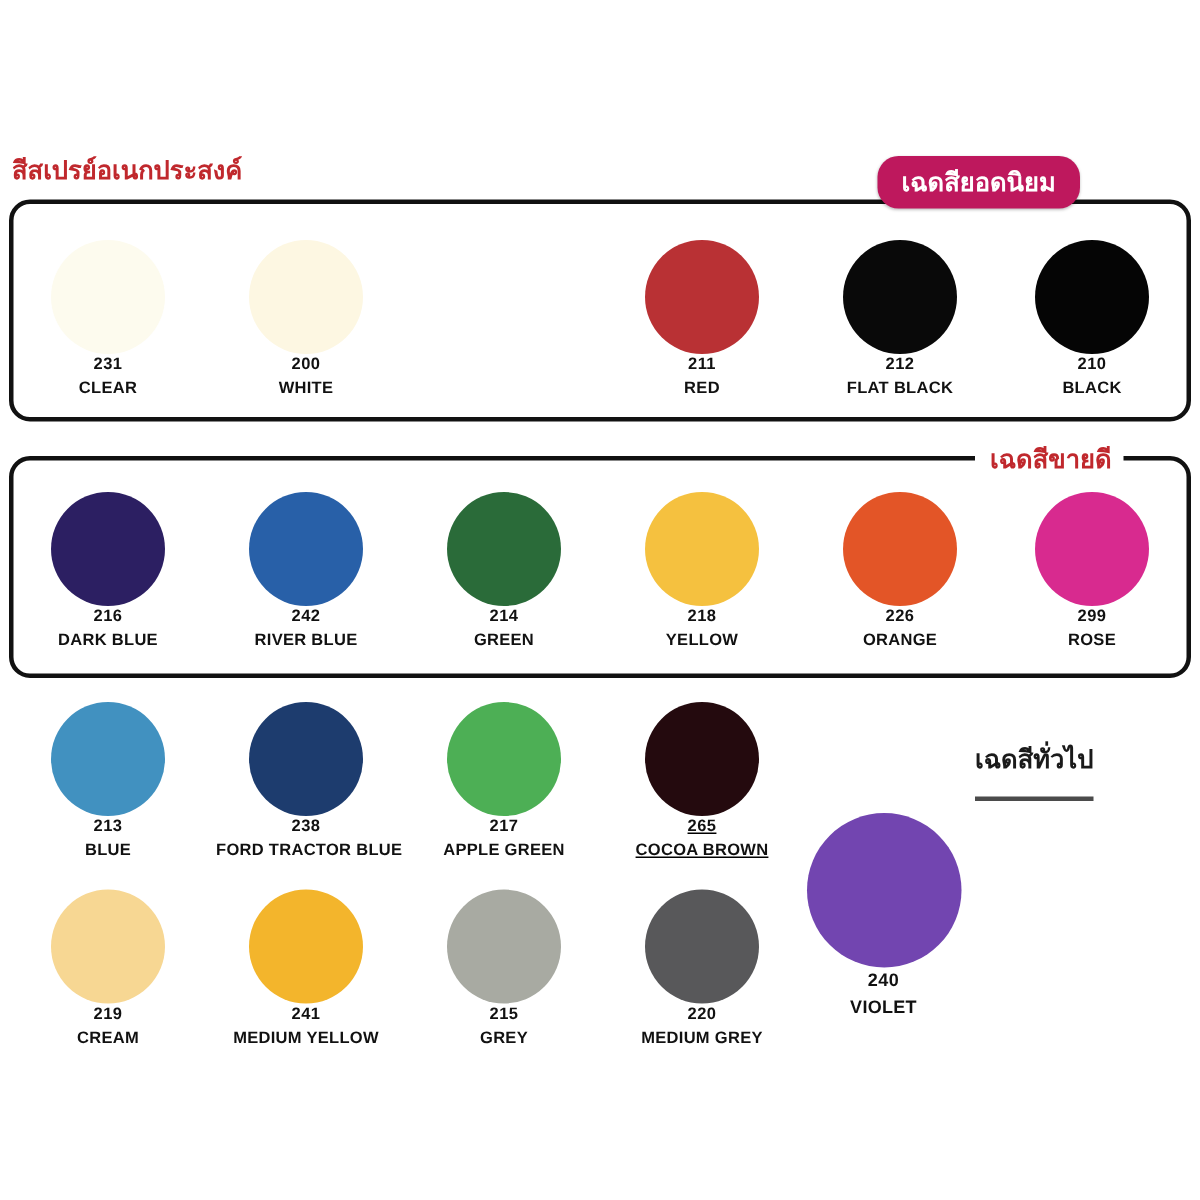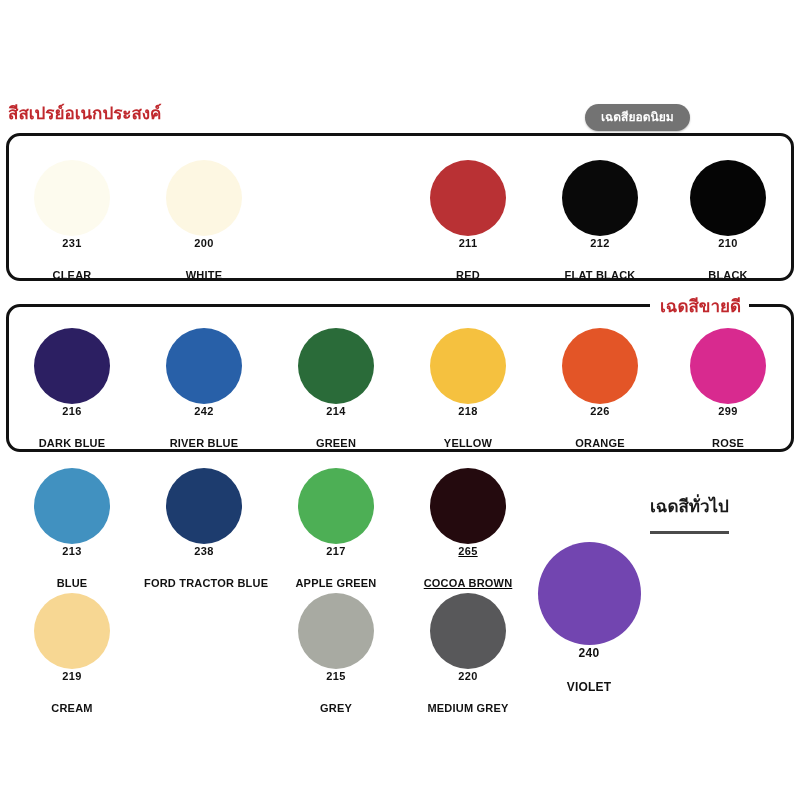--- a/index.html
+++ b/index.html
@@ -22,24 +22,24 @@
     white-space:nowrap;
   }
   .thai-title.dark{color:#1a1a1a;}
   .thai-title.underlined{
     border-bottom:3px solid #4b4b4b;
     padding-bottom:12px;
   }
 
   .badge-pill{
     position:absolute;
-    background:#737373;
+    background:#be185d;
     color:#ffffff;
     font-weight:bold;
-    font-size:12px;
+    font-size:17px;
     border-radius:14px;
     padding:3px 16px 5px 16px;
     white-space:nowrap;
     box-shadow:0 1px 2px rgba(0,0,0,.25);
     z-index:6;
   }
   .badge-plain{
     position:absolute;
     background:#ffffff;
     color:#c0282d;
@@ -74,21 +74,21 @@
     font-size:11px;
     font-weight:bold;
     color:#111111;
     margin-top:1px;
     letter-spacing:.3px;
   }
   .name{
     font-size:11px;
     font-weight:bold;
     color:#111111;
-    margin-top:20px;
+    margin-top:4px;
     letter-spacing:.2px;
     white-space:nowrap;
   }
   .cell-big .code{font-size:12px;}
   .cell-big .name{font-size:12px;}
 </style>
 </head>
 <body>
 
 <div class="sheet">
@@ -195,20 +195,25 @@
     <div class="code">265</div>
     <div class="name">COCOA BROWN</div>
   </div>
 
   <div class="swatch-cell" style="left:12px;top:593px;">
     <span class="dot" style="width:76px;height:76px;background:#f7d793;"></span>
     <div class="code">219</div>
     <div class="name">CREAM</div>
   </div>
 
+  <div class="swatch-cell" style="left:144px;top:593px;">
+    <span class="dot" style="width:76px;height:76px;background:#f3b52c;"></span>
+    <div class="code">241</div>
+    <div class="name">MEDIUM YELLOW</div>
+  </div>
 
   <div class="swatch-cell" style="left:276px;top:593px;">
     <span class="dot" style="width:76px;height:76px;background:#a8aaa2;"></span>
     <div class="code">215</div>
     <div class="name">GREY</div>
   </div>
 
   <div class="swatch-cell" style="left:408px;top:593px;">
     <span class="dot" style="width:76px;height:76px;background:#58585a;"></span>
     <div class="code">220</div>

